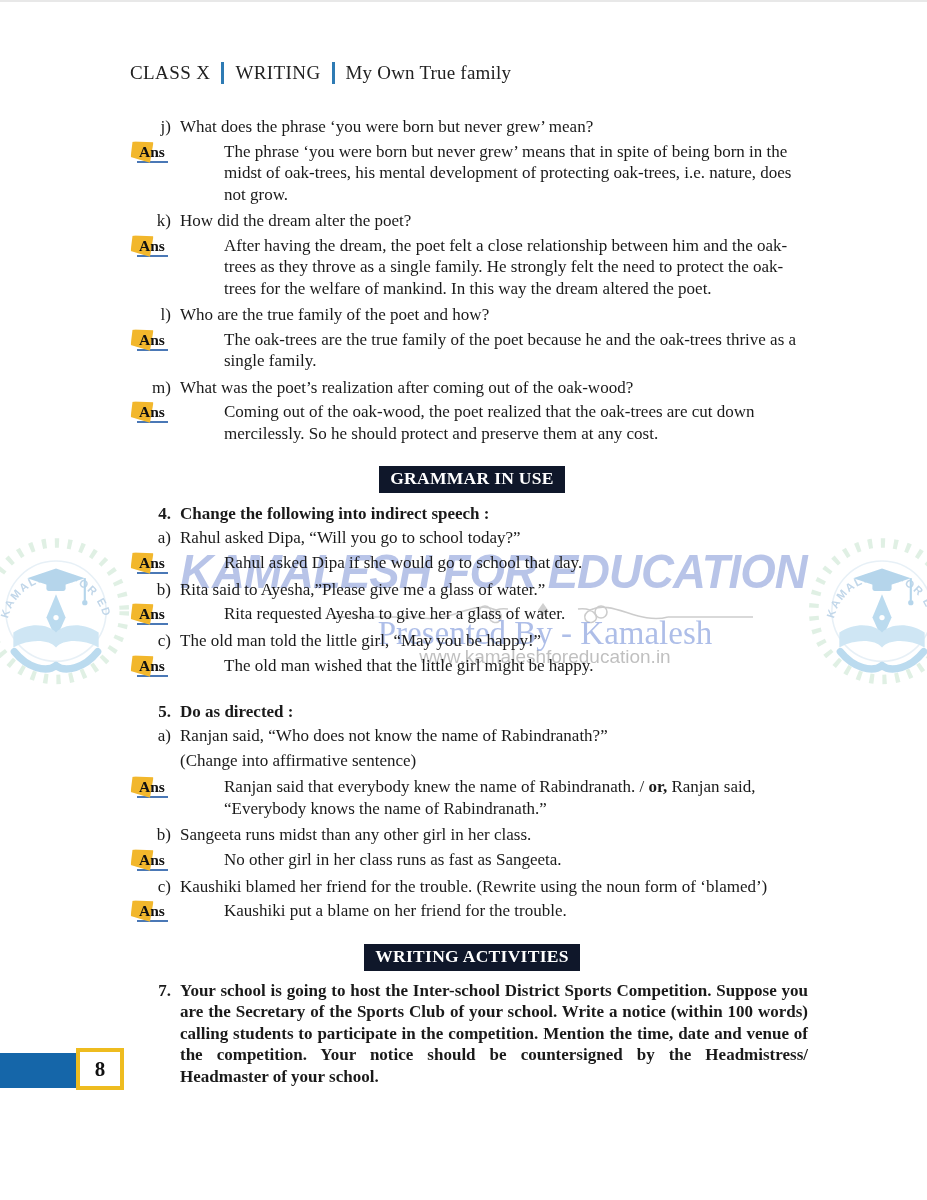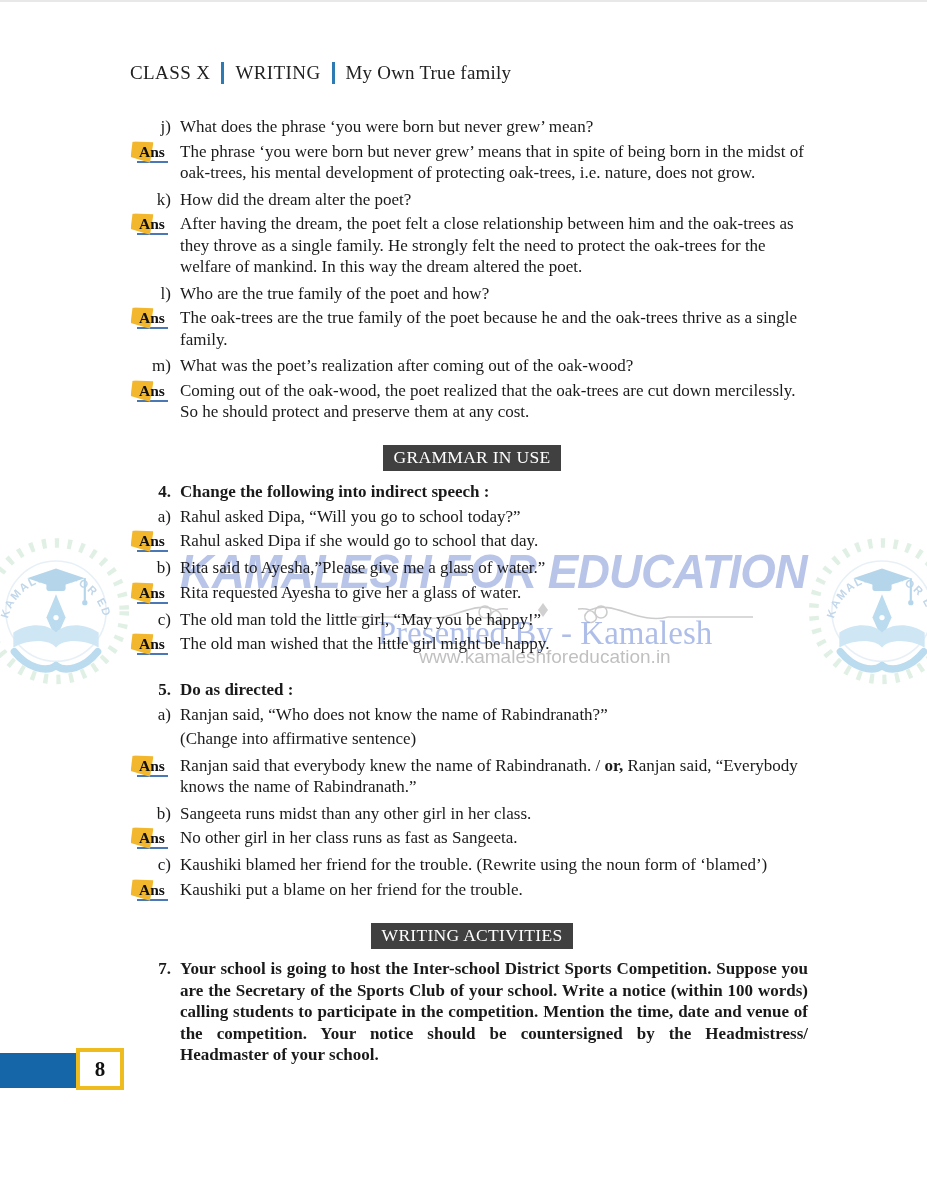--- a/index.html
+++ b/index.html
@@ -19,21 +19,21 @@
     font-weight:400;font-size:19px;letter-spacing:.4px;color:#222;
   }
   .hdr .sep{width:3px;height:22px;background:#2e7bb4;margin:0 11px;}
   .hdr .chapter{letter-spacing:.2px;}
   
   .main{
     position:absolute;top:116px;left:136px;width:672px;
     font-size:17px;line-height:21.5px;
   }
   .row{display:flex;align-items:flex-start;margin-bottom:3px;}
-  .row.a{margin-bottom:5px;}
+  .row.a{margin-bottom:5px;gap:44px;}
   .lab{flex:0 0 44px;box-sizing:border-box;text-align:right;padding-right:9px;}
   .lab.num{font-weight:700;}
   .ans-lab{text-align:left;padding-right:0;padding-left:1px;}
   .txt{flex:1;}
   .bold{font-weight:700;}
   .note-row{margin-bottom:5px;}
   .mt-sec{margin-top:24px;}
   
   .ans-badge{
     position:relative;z-index:0;display:inline-block;
@@ -43,22 +43,22 @@
   .ans-badge::before{
     content:"";position:absolute;z-index:-1;left:-7px;top:-3px;
     width:25px;height:24px;background:#f2b72c;
     clip-path:polygon(18% 0,100% 18%,72% 100%,0 62%);
     transform:rotate(-10deg);
   }
   
   .banner-wrap{text-align:center;margin:22px 0 10px 0;}
   .banner-wrap.second{margin-top:22px;margin-bottom:9px;}
   .banner{
-    display:inline-block;background:#404040;color:#ffffff;
-    font-weight:400;font-size:17.5px;letter-spacing:.3px;
+    display:inline-block;background:#0f172a;color:#ffffff;
+    font-weight:700;font-size:17.5px;letter-spacing:.3px;
     padding:2px 11px 3px 11px;
   }
   
   .ex7 .txt{font-weight:700;text-align:justify;line-height:21.5px;}
   
   .wm{position:absolute;z-index:0;pointer-events:none;}
   .wm-main{
     left:180px;top:544px;width:620px;
     font-family:"Liberation Sans", sans-serif;
     font-weight:700;font-style:italic;font-size:48px;letter-spacing:-1px;

